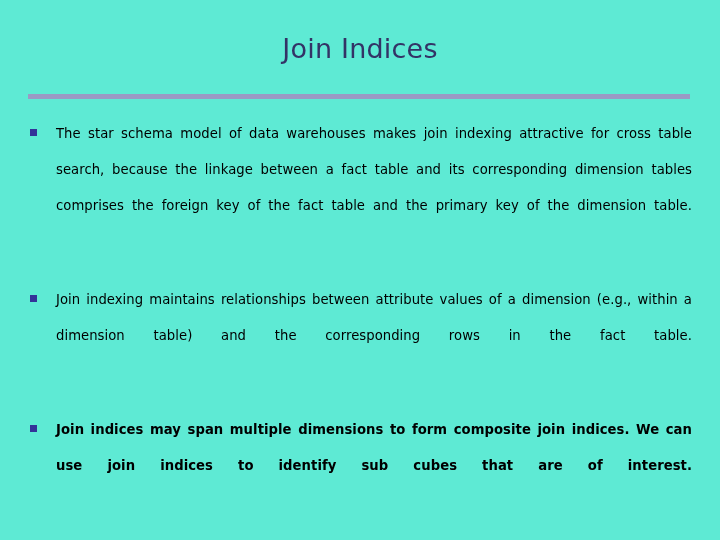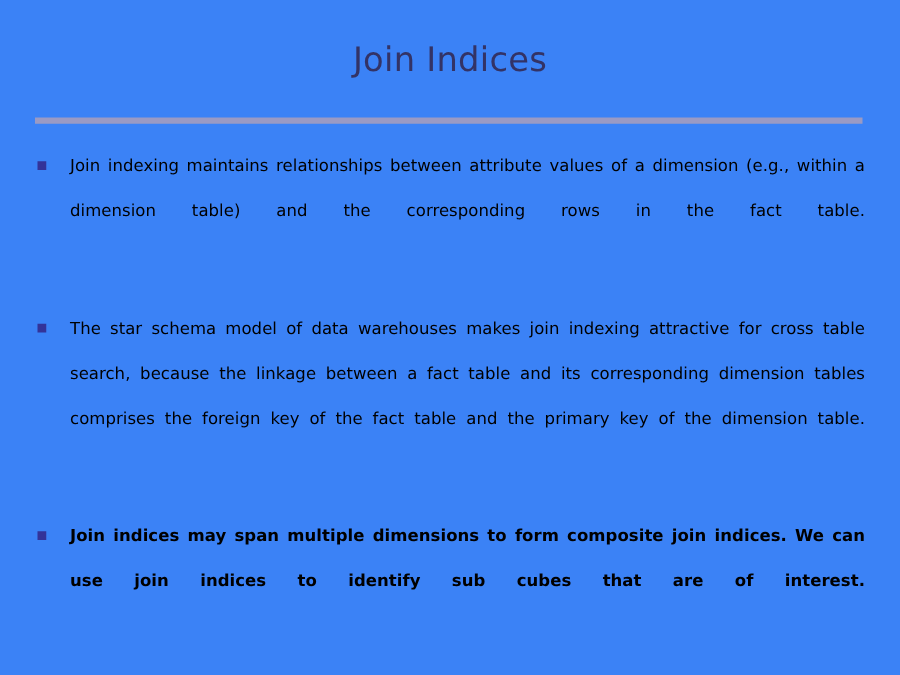--- a/index.html
+++ b/index.html
@@ -10,21 +10,21 @@
     width: 720px;
     height: 540px;
     background: #ffffff;
     font-family: "DejaVu Sans", sans-serif;
     overflow: hidden;
   }
   .slide {
     position: relative;
     width: 720px;
     height: 540px;
-    background: #3b82f6;
+    background: #5eead4;
     box-sizing: border-box;
   }
   .slide-title {
     position: absolute;
     left: 28px;
     top: 32px;
     width: 664px;
     text-align: center;
     font-size: 27px;
     line-height: 34px;
@@ -86,26 +86,26 @@
 <div class="slide">
 
   <div class="slide-title">Join Indices</div>
 
   <div class="title-rule"></div>
 
   <div class="body">
 
     <div class="bullet-item">
       <span class="bullet-marker"></span>
-      <span class="bullet-text">Join indexing maintains relationships between attribute values of a dimension (e.g., within a dimension table) and the corresponding rows in the fact table.</span>
+      <span class="bullet-text">The star schema model of data warehouses makes join indexing attractive for cross table search, because the linkage between a fact table and its corresponding dimension tables comprises the foreign key of the fact table and the primary key of the dimension table.</span>
     </div>
 
     <div class="bullet-item">
       <span class="bullet-marker"></span>
-      <span class="bullet-text">The star schema model of data warehouses makes join indexing attractive for cross table search, because the linkage between a fact table and its corresponding dimension tables comprises the foreign key of the fact table and the primary key of the dimension table.</span>
+      <span class="bullet-text">Join indexing maintains relationships between attribute values of a dimension (e.g., within a dimension table) and the corresponding rows in the fact table.</span>
     </div>
 
     <div class="bullet-item">
       <span class="bullet-marker"></span>
       <span class="bullet-text">Join indices may span multiple dimensions to form composite join indices. We can use join indices to identify sub cubes that are of interest.</span>
     </div>
 
   </div>
 </div>
 

